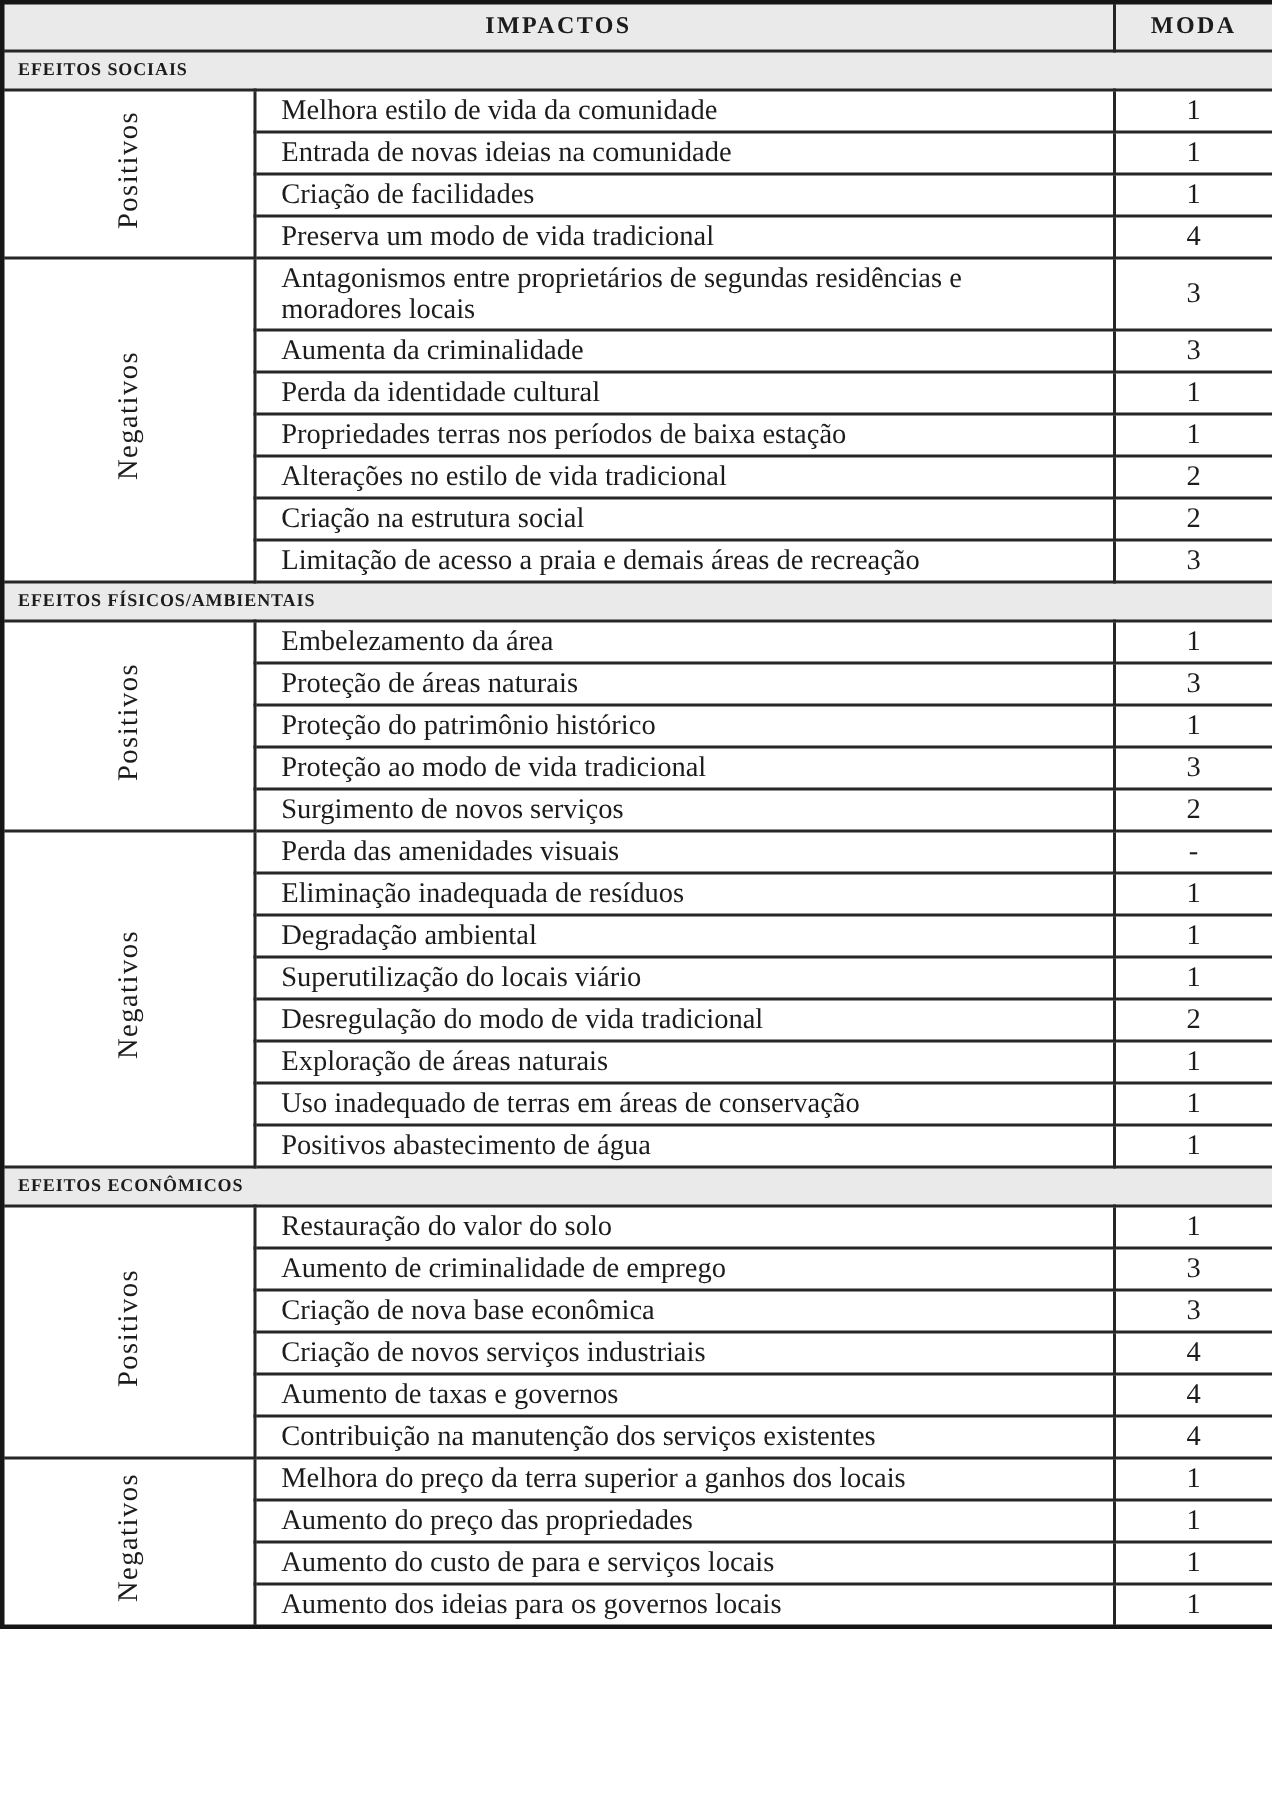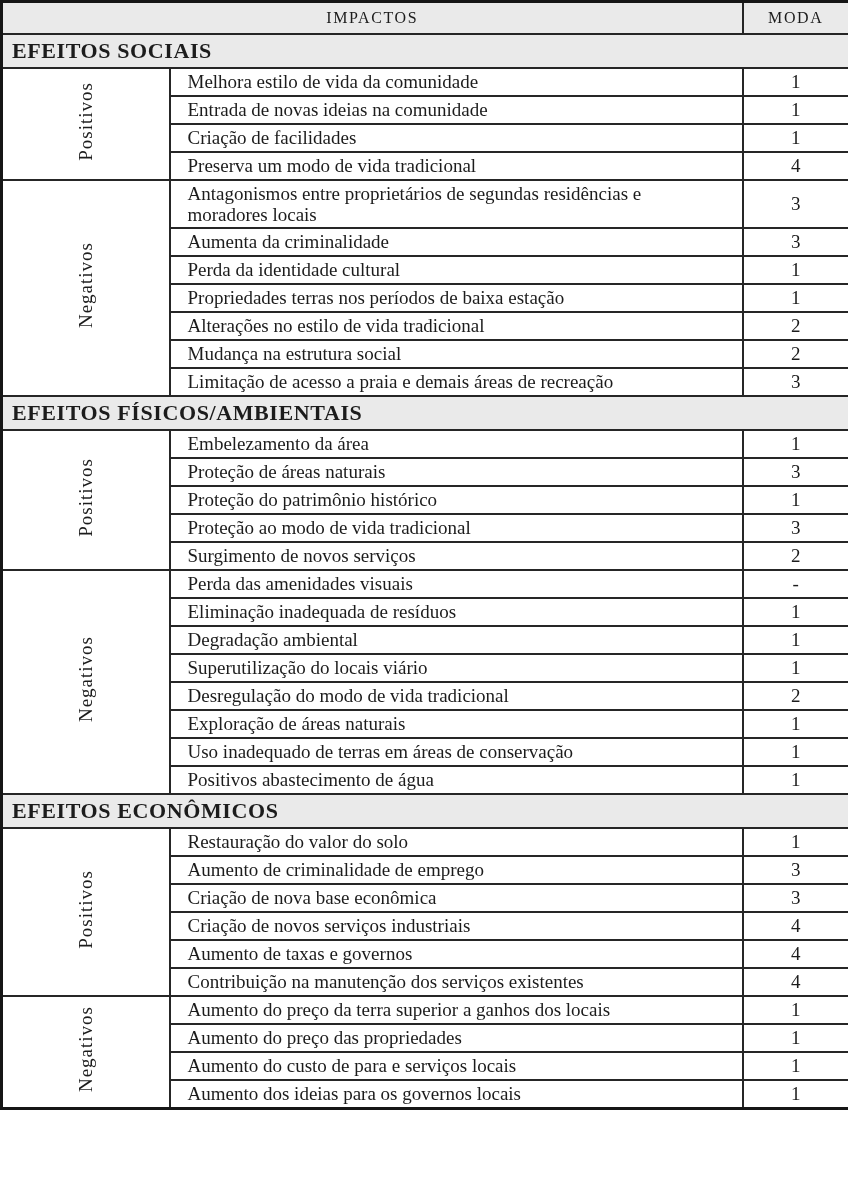--- a/index.html
+++ b/index.html
@@ -25,32 +25,32 @@
   col.c-impact { width: 573px; }
   col.c-moda   { width: 107px; }
 
   th, td {
     border: 2px solid #262626;
     box-sizing: border-box;
   }
 
   thead th {
     background: #eaeaea;
-    font-weight: normal;
+    font-weight: bold;
     font-size: 16px;
     letter-spacing: 1.6px;
     text-align: center;
     height: 32px;
     padding: 2px 4px;
   }
 
   td.section {
     background: #eaeaea;
     font-weight: bold;
-    font-size: 22px;
+    font-size: 12px;
     letter-spacing: 0.6px;
     padding: 3px 6px 3px 9px;
     height: 26px;
   }
 
   td.group {
     text-align: center;
     vertical-align: middle;
     background: #fff;
   }
@@ -131,21 +131,21 @@
         </tr>
         <tr>
           <td class="impact">Propriedades terras nos períodos de baixa estação</td>
           <td class="moda">1</td>
         </tr>
         <tr>
           <td class="impact">Alterações no estilo de vida tradicional</td>
           <td class="moda">2</td>
         </tr>
         <tr>
-          <td class="impact">Mudança na estrutura social</td>
+          <td class="impact">Criação na estrutura social</td>
           <td class="moda">2</td>
         </tr>
         <tr>
           <td class="impact">Limitação de acesso a praia e demais áreas de recreação</td>
           <td class="moda">3</td>
         </tr>
         <tr>
           <td colspan="3" class="section">EFEITOS FÍSICOS/AMBIENTAIS</td>
         </tr>
         <tr>
@@ -225,21 +225,21 @@
         <tr>
           <td class="impact">Aumento de taxas e governos</td>
           <td class="moda">4</td>
         </tr>
         <tr>
           <td class="impact">Contribuição na manutenção dos serviços existentes</td>
           <td class="moda">4</td>
         </tr>
         <tr>
           <td class="group" rowspan="4"><span class="rot">Negativos</span></td>
-          <td class="impact">Aumento do preço da terra superior a ganhos dos locais</td>
+          <td class="impact">Melhora do preço da terra superior a ganhos dos locais</td>
           <td class="moda">1</td>
         </tr>
         <tr>
           <td class="impact">Aumento do preço das propriedades</td>
           <td class="moda">1</td>
         </tr>
         <tr>
           <td class="impact">Aumento do custo de para e serviços locais</td>
           <td class="moda">1</td>
         </tr>

